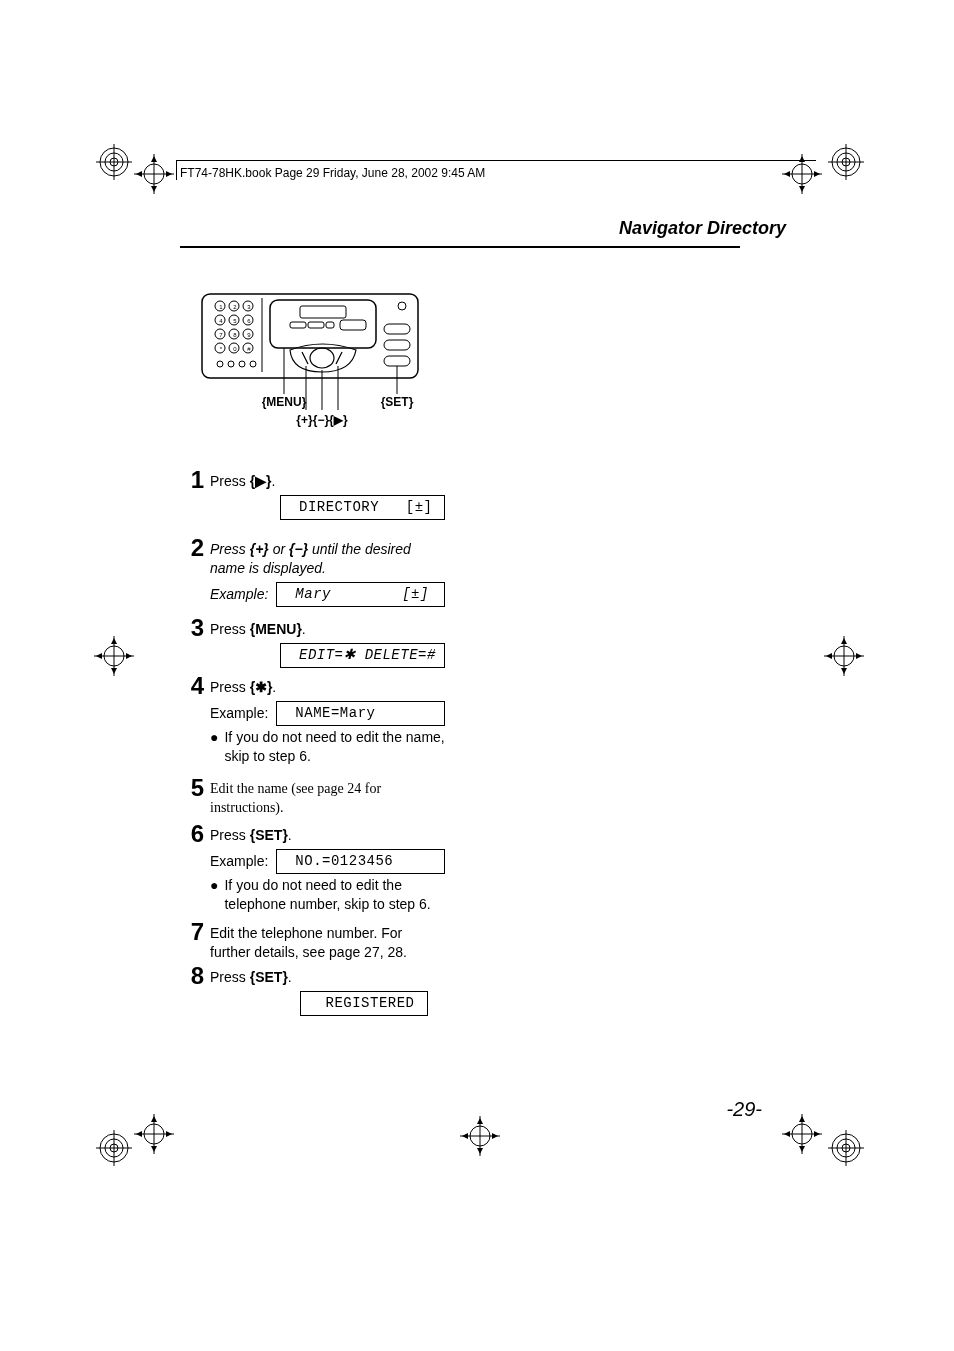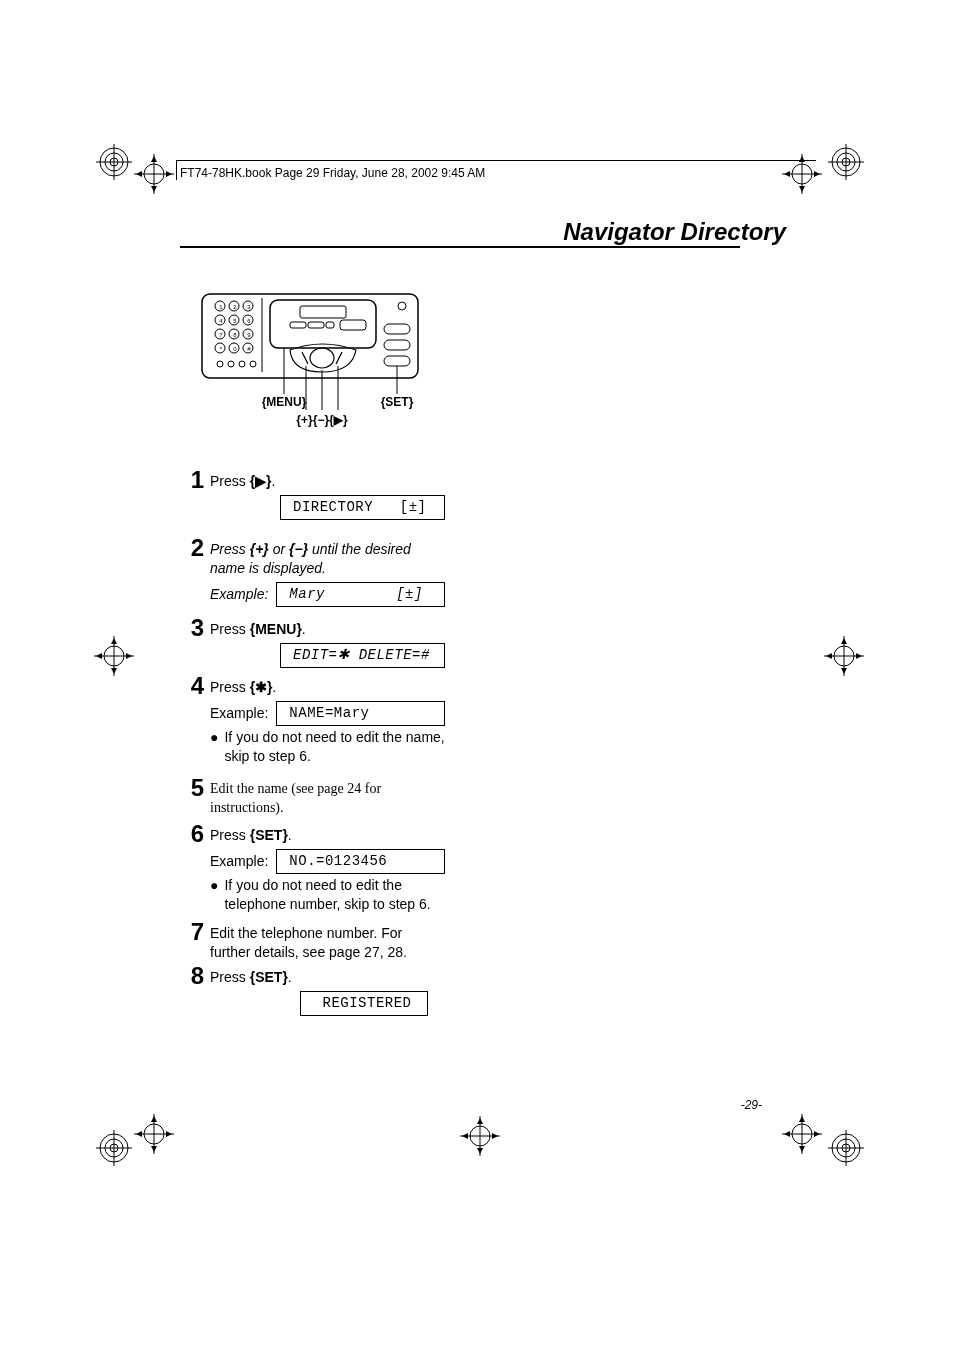--- a/index.html
+++ b/index.html
@@ -7,40 +7,40 @@
   .page { position: relative; width: 954px; height: 1351px; }
 
   
   .reg { position: absolute; width: 48px; height: 48px; }
   .reg svg { width: 48px; height: 48px; display: block; }
   .reg-ring { position: absolute; width: 36px; height: 36px; }
   .reg-ring svg { width: 36px; height: 36px; display: block; }
 
   .header-line { position: absolute; left: 180px; top: 166px; font-size: 12px; }
 
-  .section-title { position: absolute; right: 168px; top: 218px; font-size: 24px; font-style: italic; font-weight: bold; }
+  .section-title { position: absolute; right: 168px; top: 218px; font-size: 18px; font-style: italic; font-weight: bold; }
   .section-title-underline { position: absolute; left: 180px; top: 246px; width: 560px; height: 2px; background: #000; }
 
   .main-title { position: absolute; left: 180px; top: 252px; font-size: 26px; font-weight: bold; }
 
   
   .device-figure { position: absolute; left: 200px; top: 290px; width: 220px; height: 145px; }
   .device-figure svg { width: 100%; height: 100%; display: block; }
 
   .step-num { position: absolute; font-size: 24px; font-weight: bold; width: 24px; text-align: right; }
   .step-body { position: absolute; left: 210px; width: 235px; font-size: 14px; line-height: 1.35; }
   .step-body .line { margin-bottom: 2px; }
   .keylabel { font-weight: bold; }
   .inline-glyph { font-weight: bold; }
   .example-row { display: flex; align-items: center; gap: 8px; margin-top: 4px; margin-bottom: 2px; }
-  .lcd { border: 1px solid #000; padding: 2px 6px 2px 12px; font-family: "Courier New", monospace; font-size: 14px; width: 170px; letter-spacing: 0.5px; white-space: pre; }
+  .lcd { border: 1px solid #000; padding: 2px 6px 2px 18px; font-family: "Courier New", monospace; font-size: 14px; width: 170px; letter-spacing: 0.5px; white-space: pre; }
   .bullet-row { display: flex; gap: 6px; font-size: 14px; margin-top: 2px; }
   .bullet-row .dot { font-weight: bold; }
 
-  .page-num { position: absolute; right: 192px; top: 1098px; font-style: italic; font-size: 12px; }
+  .page-num { position: absolute; right: 192px; top: 1098px; font-style: italic; font-size: 20px; }
 </style>
 </head>
 <body>
 
 <div class="page">
 
   <div class="reg-ring" style="left:96px; top:144px;">
     <svg viewBox="0 0 36 36">
         <circle cx="18" cy="18" r="14" fill="none" stroke="#000" stroke-width="1"></circle>
         <circle cx="18" cy="18" r="9" fill="none" stroke="#000" stroke-width="1"></circle>

